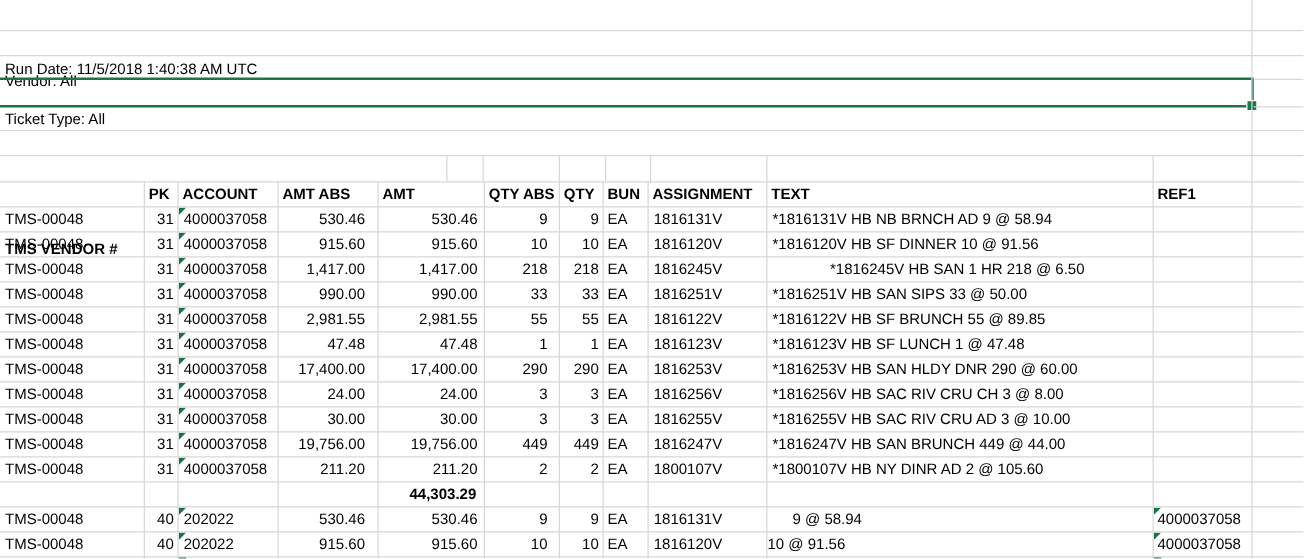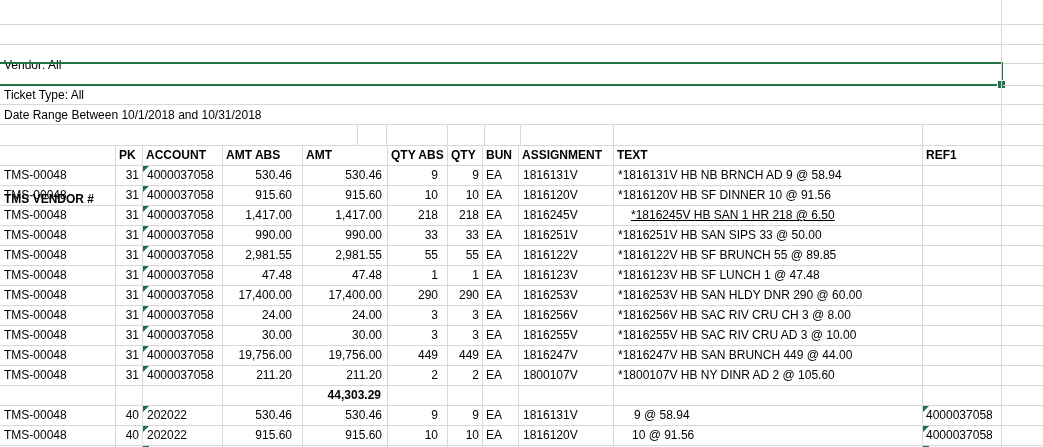--- a/index.html
+++ b/index.html
@@ -23,23 +23,23 @@
   .flag{position:absolute;width:6px;height:6px;background:var(--flag);clip-path:polygon(0 0,100% 0,0 100%);}
   .selbox{position:absolute;left:-2px;top:62px;width:1005px;height:24px;border:2px solid var(--green);box-sizing:border-box;}
   .fillhandle{position:absolute;left:998px;top:81px;width:7px;height:7px;background:var(--green);box-shadow:0 0 0 1px #fff;}
   .sliver{position:absolute;top:446px;width:6px;height:1px;background:var(--flag);}
 </style>
 </head>
 <body>
 
 <div class="sheet">
 
+  <div class="info" style="top:45px">Run Date: 11/5/2018 1:40:38 AM UTC</div>
   <div class="info" style="top:55px">Vendor: All</div>
   <div class="info" style="top:85px">Ticket Type: All</div>
-  <div class="info" style="top:105px">Date Range Between 10/1/2018 and 10/31/2018</div>
 
   <div class="selbox"></div>
   <div class="fillhandle"></div>
 
   <div id="grid-layer">
       <div class="hl" style="top: 24px;"></div>
       <div class="hl" style="top: 44px;"></div>
       <div class="hl" style="top: 104px;"></div>
       <div class="hl" style="top: 124px;"></div>
       <div class="hl" style="top: 145px;"></div>
@@ -114,21 +114,21 @@
       <div class="cell" style="left: 0px; top: 205px; width: 115px; padding-left: 4px;">TMS-00048</div>
       <div class="cell ar" style="left: 115px; top: 205px; width: 27px; padding-right: 3px;">31</div>
       <div class="cell" style="left: 142px; top: 205px; width: 80px; padding-left: 5px;">4000037058</div>
       <div class="flag" style="left: 143px; top: 206px;"></div>
       <div class="cell ar" style="left: 222px; top: 205px; width: 80px; padding-right: 10px;">1,417.00</div>
       <div class="cell ar" style="left: 302px; top: 205px; width: 85px; padding-right: 5px;">1,417.00</div>
       <div class="cell ar" style="left: 387px; top: 205px; width: 60px; padding-right: 9px;">218</div>
       <div class="cell ar" style="left: 447px; top: 205px; width: 35px; padding-right: 3px;">218</div>
       <div class="cell" style="left: 482px; top: 205px; width: 36px; padding-left: 4px;">EA</div>
       <div class="cell" style="left: 518px; top: 205px; width: 95px; padding-left: 5px;">1816245V</div>
-      <div class="cell" style="left: 610px; top: 205px; width: 309px; padding-left: 21px; text-decoration: underline;">*1816245V HB SAN 1 HR 218 @ 6.50</div>
+      <div class="cell" style="left: 643px; top: 205px; width: 309px; padding-left: 21px;">*1816245V HB SAN 1 HR 218 @ 6.50</div>
       <div class="cell" style="left: 0px; top: 225px; width: 115px; padding-left: 4px;">TMS-00048</div>
       <div class="cell ar" style="left: 115px; top: 225px; width: 27px; padding-right: 3px;">31</div>
       <div class="cell" style="left: 142px; top: 225px; width: 80px; padding-left: 5px;">4000037058</div>
       <div class="flag" style="left: 143px; top: 226px;"></div>
       <div class="cell ar" style="left: 222px; top: 225px; width: 80px; padding-right: 10px;">990.00</div>
       <div class="cell ar" style="left: 302px; top: 225px; width: 85px; padding-right: 5px;">990.00</div>
       <div class="cell ar" style="left: 387px; top: 225px; width: 60px; padding-right: 9px;">33</div>
       <div class="cell ar" style="left: 447px; top: 225px; width: 35px; padding-right: 3px;">33</div>
       <div class="cell" style="left: 482px; top: 225px; width: 36px; padding-left: 4px;">EA</div>
       <div class="cell" style="left: 518px; top: 225px; width: 95px; padding-left: 5px;">1816251V</div>
@@ -226,21 +226,21 @@
       <div class="cell" style="left: 0px; top: 425px; width: 115px; padding-left: 4px;">TMS-00048</div>
       <div class="cell ar" style="left: 115px; top: 425px; width: 27px; padding-right: 3px;">40</div>
       <div class="cell" style="left: 142px; top: 425px; width: 80px; padding-left: 5px;">202022</div>
       <div class="flag" style="left: 143px; top: 426px;"></div>
       <div class="cell ar" style="left: 222px; top: 425px; width: 80px; padding-right: 10px;">915.60</div>
       <div class="cell ar" style="left: 302px; top: 425px; width: 85px; padding-right: 5px;">915.60</div>
       <div class="cell ar" style="left: 387px; top: 425px; width: 60px; padding-right: 9px;">10</div>
       <div class="cell ar" style="left: 447px; top: 425px; width: 35px; padding-right: 3px;">10</div>
       <div class="cell" style="left: 482px; top: 425px; width: 36px; padding-left: 4px;">EA</div>
       <div class="cell" style="left: 518px; top: 425px; width: 95px; padding-left: 5px;">1816120V</div>
-      <div class="cell" style="left: 613px; top: 425px; width: 309px; padding-left: 19px;">10 @ 91.56</div>
+      <div class="cell" style="left: 613px; top: 425px; width: 309px; padding-left: 1px;">10 @ 91.56</div>
       <div class="cell" style="left: 922px; top: 425px; width: 79px; padding-left: 4px;">4000037058</div>
       <div class="flag" style="left: 923px; top: 426px;"></div>
       <div class="cell head ar" style="left: 302px; top: 385px; width: 85px; padding-right: 6px;">44,303.29</div>
     </div>
 
   <div class="sliver" style="left:143px"></div>
   <div class="sliver" style="left:923px"></div>
 
 </div>
 

